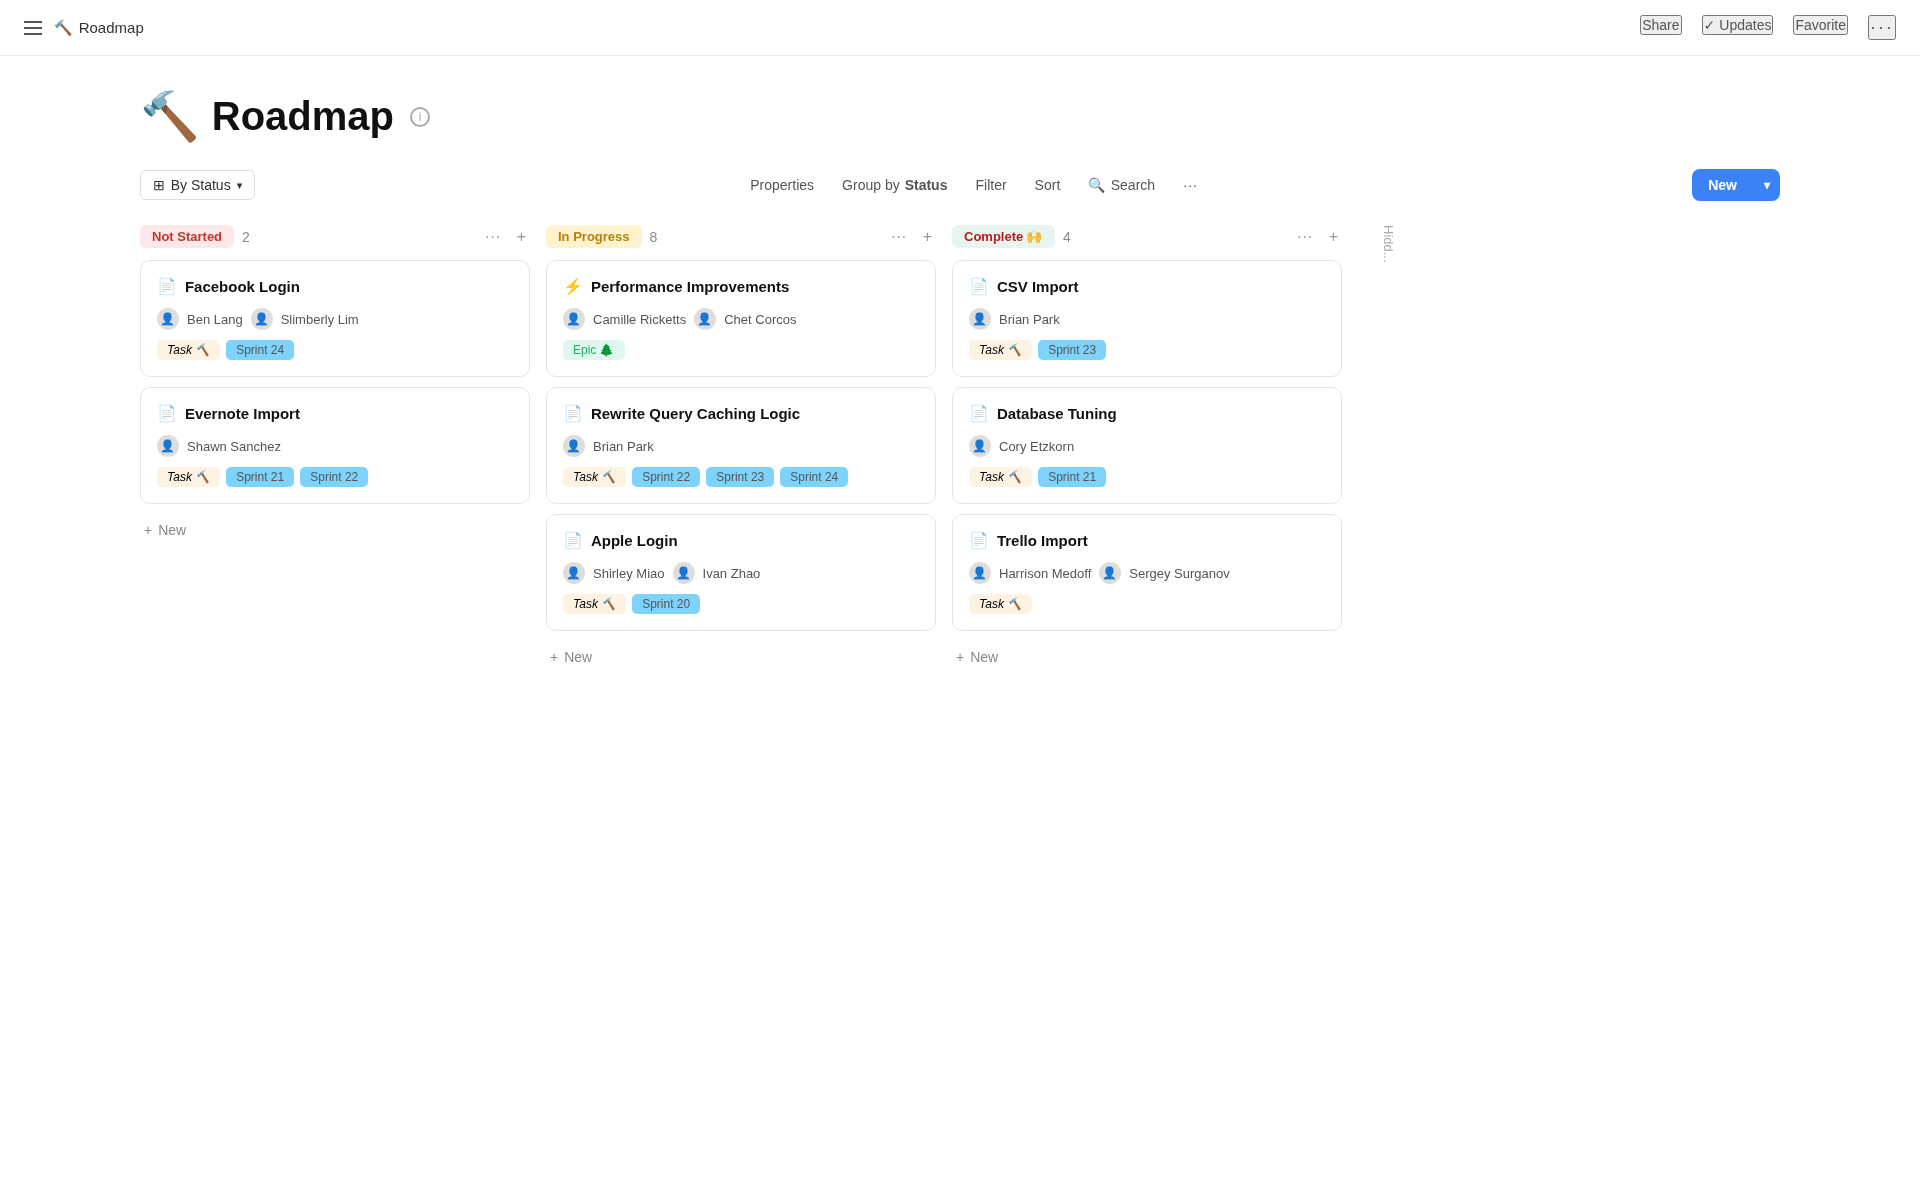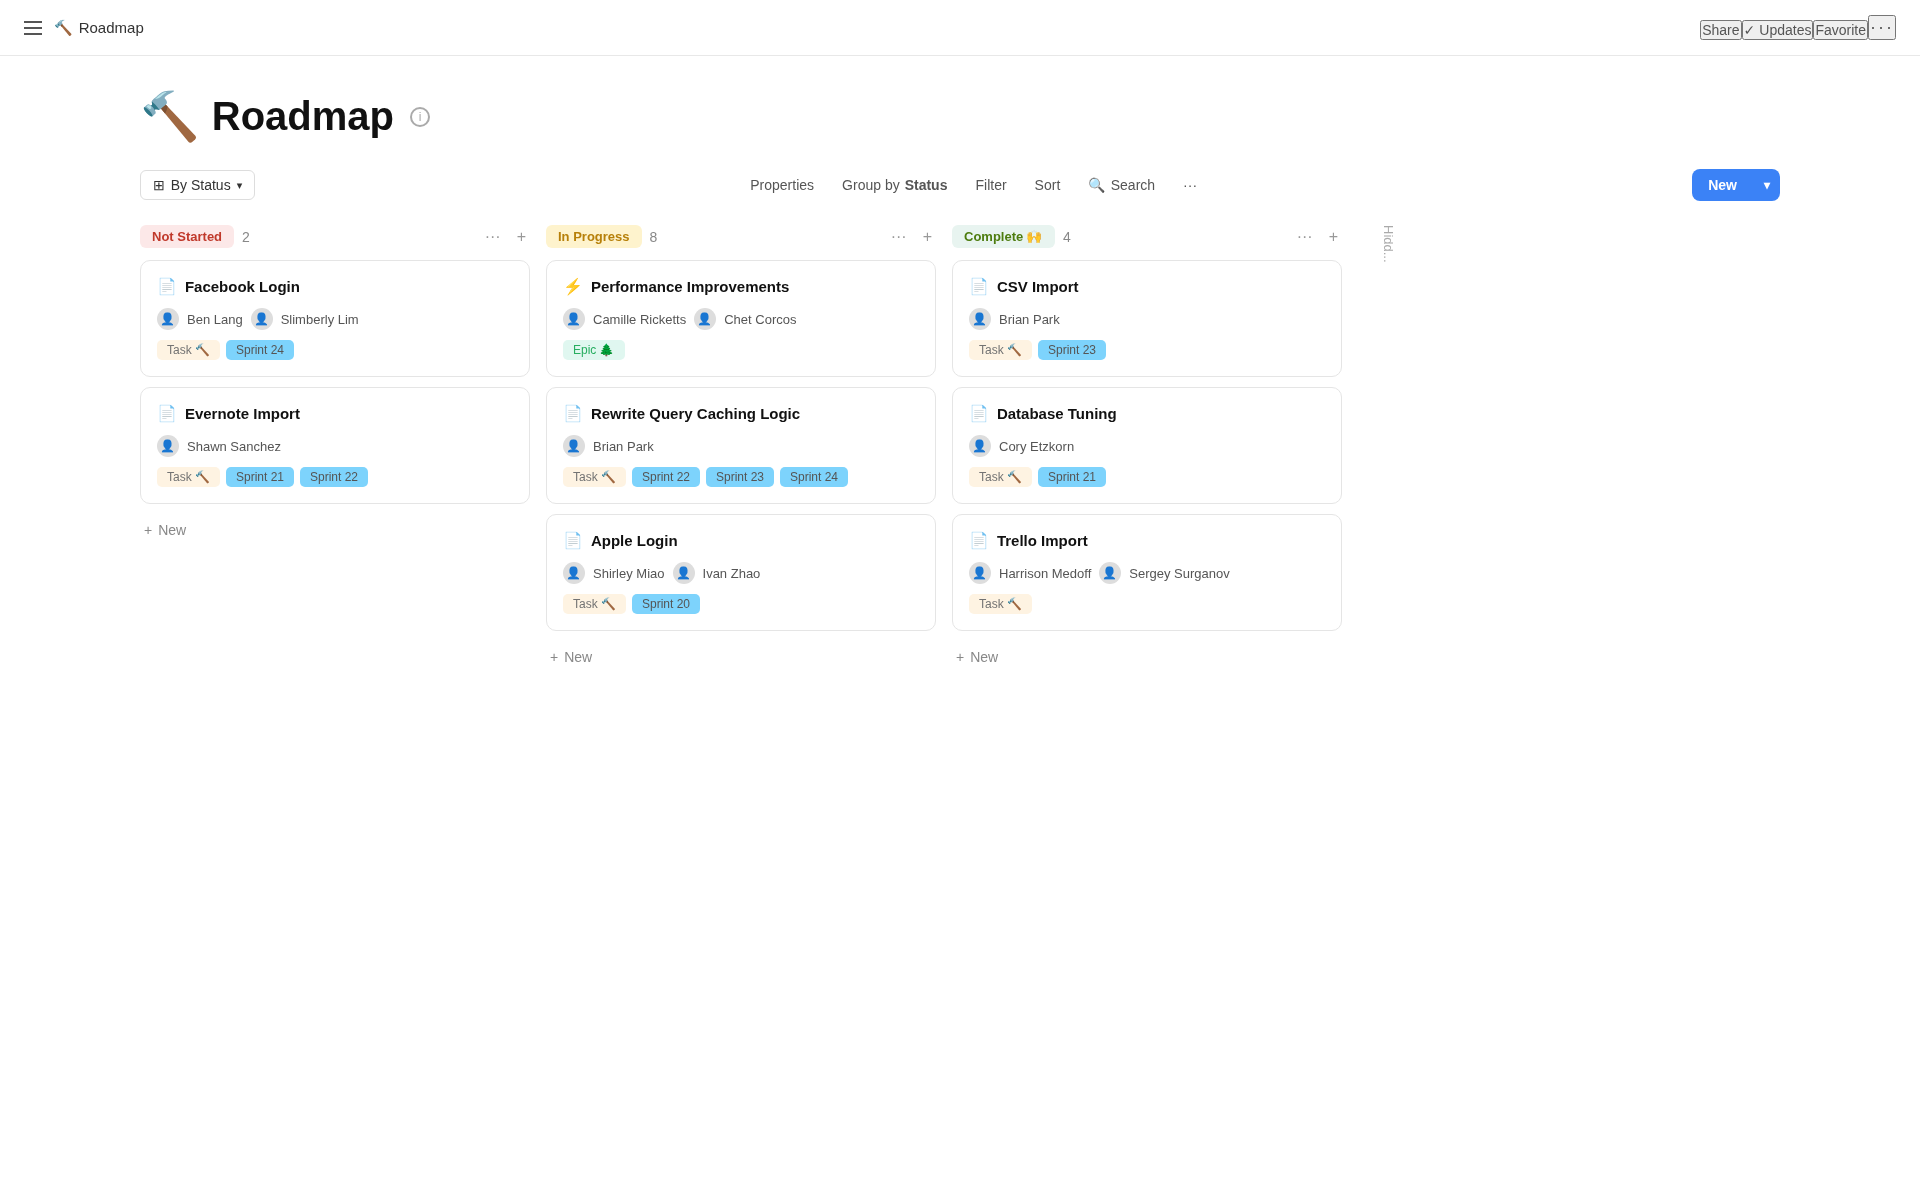--- a/index.html
+++ b/index.html
@@ -7,21 +7,21 @@
 
     
     .topbar {
       display: flex; align-items: center; justify-content: space-between;
       padding: 0 24px; height: 56px; border-bottom: 1px solid #e8e8e8;
     }
     .topbar-left { display: flex; align-items: center; gap: 12px; }
     .hamburger { display: flex; flex-direction: column; gap: 4px; cursor: pointer; }
     .hamburger span { width: 18px; height: 2px; background: #555; display: block; }
     .app-title { font-size: 15px; font-weight: 500; color: #333; display: flex; align-items: center; gap: 6px; }
-    .topbar-right { display: flex; align-items: flex-end; }
+    .topbar-right { display: flex; align-items: flex-start; gap: 20px; }
     .topbar-action { font-size: 14px; color: #555; cursor: pointer; display: flex; align-items: center; gap: 4px; }
     .topbar-dots { font-size: 18px; color: #555; cursor: pointer; letter-spacing: 2px; }
 
     
     .page-header {
       padding: 32px 140px 24px 140px;
       display: flex; align-items: center; gap: 12px;
     }
     .page-icon { font-size: 48px; }
     .page-title { font-size: 40px; font-weight: 700; color: #111; }
@@ -57,40 +57,40 @@
     .board { display: flex; gap: 16px; align-items: flex-start; min-width: max-content; }
 
     
     .column { width: 390px; flex-shrink: 0; }
     .column-header { display: flex; align-items: center; gap: 8px; padding: 8px 0 12px 0; }
     .status-badge {
       padding: 4px 12px; border-radius: 6px; font-size: 13px; font-weight: 600;
     }
     .status-not-started { background: #fce8e8; color: #c0392b; }
     .status-in-progress { background: #fef3cd; color: #b7800a; }
-    .status-complete { background: #e8f4f0; color: #4d7c0f; }
+    .status-complete { background: #e8f4f0; color: #b91c1c; }
     .column-count { font-size: 14px; color: #888; font-weight: 500; }
     .column-actions { display: flex; align-items: center; gap: 8px; margin-left: auto; }
     .col-action-btn { background: none; border: none; cursor: pointer; color: #999; font-size: 16px; padding: 2px 4px; }
 
     
     .card {
       background: #fff; border: 1px solid #e5e5e5; border-radius: 10px;
       padding: 16px; margin-bottom: 10px; cursor: pointer;
     }
     .card-title { display: flex; align-items: center; gap: 8px; font-size: 15px; font-weight: 600; color: #111; margin-bottom: 12px; }
     .card-icon { color: #888; font-size: 16px; }
     .card-assignees { display: flex; align-items: center; gap: 8px; margin-bottom: 10px; }
     .avatar { width: 22px; height: 22px; border-radius: 50%; background: #ddd; display: flex; align-items: center; justify-content: center; font-size: 12px; overflow: hidden; }
     .assignee-name { font-size: 13px; color: #555; }
     .card-tags { display: flex; flex-wrap: wrap; gap: 6px; margin-top: 8px; }
     .tag {
       padding: 3px 10px; border-radius: 5px; font-size: 12px; font-weight: 500;
     }
-    .tag-task { background: #fef3e2; color: #737373; }
+    .tag-task { background: #fef3e2; color: #000000; font-style: italic; }
     .tag-epic { background: #e0f7f0; color: #27ae60; }
     .tag-sprint { background: #7dd3fc; color: #555; }
 
     .add-new-btn {
       display: flex; align-items: center; gap: 6px;
       background: none; border: none; color: #888; font-size: 14px; cursor: pointer;
       padding: 8px 4px; font-family: inherit;
     }
 
     

